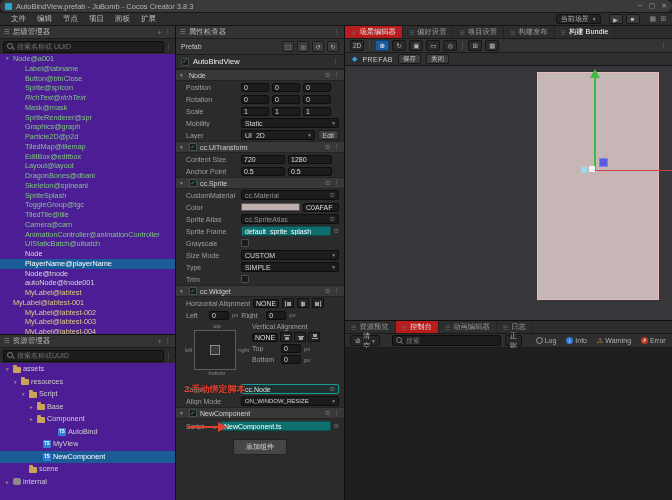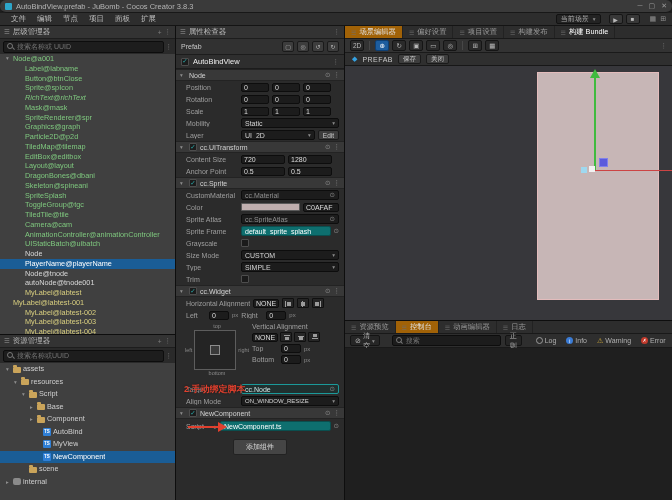--- a/index.html
+++ b/index.html
@@ -26,21 +26,21 @@
   .panel-header{height:13px;background:#333;display:flex;align-items:center;gap:3px;padding:0 4px;font-size:7.5px;color:#bdbdbd;border-bottom:1px solid #1d1d1d;flex-shrink:0;}
   .h-ico{color:#7e7e7e;font-size:6.5px;}
   .searchrow{height:15px;display:flex;align-items:center;gap:2px;padding:1px 3px;background:#2a2a2a;flex-shrink:0;}
   .searchbox{flex:1;height:12px;background:#1d1d1d;border:1px solid #0d0d0d;border-radius:2px;display:flex;align-items:center;gap:3px;padding:0 3px;}
   .searchbox input{flex:1;background:transparent;border:none;outline:none;color:#9a9a9a;font-size:7px;font-family:inherit;min-width:0;}
   .sico{position:relative;width:7px;height:7px;flex-shrink:0;}
   .sico::before{content:"";position:absolute;left:0;top:0;width:4px;height:4px;border:1px solid #777;border-radius:50%;}
   .sico::after{content:"";position:absolute;left:4.5px;top:5px;width:3px;height:1px;background:#777;transform:rotate(45deg);}
   .panel-hierarchy{height:309px;display:flex;flex-direction:column;overflow:hidden;border-bottom:1px solid #0e0e0e;}
   .panel-assets{flex:1;display:flex;flex-direction:column;overflow:hidden;position:relative;}
-  .tree{flex:1;overflow:hidden;background:#404040;}
+  .tree{flex:1;overflow:hidden;background:#4c1d95;}
   .trow{height:9.75px;line-height:9.75px;display:flex;align-items:center;gap:2px;font-size:7.3px;color:#cfcfcf;white-space:nowrap;overflow:hidden;}
   .panel-assets .trow{height:12.5px;line-height:12.5px;}
   .trow .arrow{width:7px;color:#8d8d8d;font-size:5.5px;text-align:center;flex-shrink:0;}
   .trow .nlabel{white-space:nowrap;overflow:hidden;}
   .c-green{color:#7fc97f;} .c-white{color:#d8d8d8;} .c-yellow{color:#d9cf7f;}
   .selected{background:#1A5D96;} .selected .nlabel{color:#fff;}
   .ficon{flex-shrink:0;display:inline-flex;}
   .folder-icon{width:8px;height:6px;background:#caa45a;border-radius:1px;position:relative;margin-top:1px;}
   .folder-icon::before{content:"";position:absolute;top:-2px;left:0;width:4px;height:2px;background:#caa45a;border-radius:1px 1px 0 0;}
   .ts-icon{width:8px;height:8px;border-radius:1px;background:#2f7fd6;color:#fff;font-size:4.5px;font-weight:bold;align-items:center;justify-content:center;}
@@ -90,21 +90,21 @@
   .w-alignrow{display:flex;align-items:center;gap:2px;}
   .w-num{display:flex;align-items:center;gap:3px;}
   .w-num .ilabel{width:26px;min-width:26px;}
   .add-btn-wrap{display:flex;justify-content:center;padding:6px 0;}
   .add-btn{background:#454545;border:1px solid #222;border-radius:2px;padding:2px 12px;color:#ddd;font-size:7px;}
   
   .tabsrow{height:13px;background:#2d2d2d;display:flex;align-items:stretch;border-bottom:1px solid #191919;flex-shrink:0;}
   .tablist{display:flex;}
   .stab{display:flex;align-items:center;gap:3px;padding:0 6px;font-size:7.3px;color:#9a9a9a;border-right:1px solid #222;white-space:nowrap;}
   .stab .tab-ico::before{content:"☰";color:#6f6f6f;font-size:6px;}
-  .stab.active{background:#a16207;color:#e2e2e2;}
+  .stab.active{background:#b91c1c;color:#e2e2e2;}
   .stab.hl{color:#fff;}
   .scene-toolbar{height:14px;background:#333;display:flex;align-items:center;gap:3px;padding:0 5px;border-bottom:1px solid #1a1a1a;flex-shrink:0;}
   .tbtn{min-width:14px;height:11px;background:#2a2a2a;border:1px solid #151515;border-radius:2px;color:#b9b9b9;font-size:6.5px;display:inline-flex;align-items:center;justify-content:center;padding:0 2px;}
   .tbtn.active{background:#1d5d9e;color:#fff;border-color:#0e3f73;}
   .tsep{width:1px;height:9px;background:#474747;margin:0 2px;}
   .prefab-bar{height:13px;background:#2f2f2f;display:flex;align-items:center;gap:5px;padding:0 7px;border-bottom:1px solid #171717;flex-shrink:0;}
   .cube{color:#35a0e0;font-size:7px;}
   .pfb-label{color:#c9c9c9;font-size:7px;letter-spacing:.5px;}
   .canvas{flex:1;background:#37373b;position:relative;overflow:hidden;}
   .prefab-rect{position:absolute;left:192px;top:6px;width:122px;height:228px;background:#C7B6B6;border:1px solid #E3BCBC;}
@@ -380,21 +380,21 @@
             <span class="ficon folder-icon"></span>
             <span class="nlabel">Base</span>
           </div>
 
           <div class="trow" style="padding-left: 28px;">
             <span class="arrow">▸</span>
             <span class="ficon folder-icon"></span>
             <span class="nlabel">Component</span>
           </div>
 
-          <div class="trow" style="padding-left: 34px;">
+          <div class="trow" style="padding-left: 49px;">
             <span class="arrow"></span>
             <span class="ficon ts-icon"></span>
             <span class="nlabel">AutoBind</span>
           </div>
 
           <div class="trow" style="padding-left: 34px;">
             <span class="arrow"></span>
             <span class="ficon ts-icon"></span>
             <span class="nlabel">MyView</span>
           </div>

